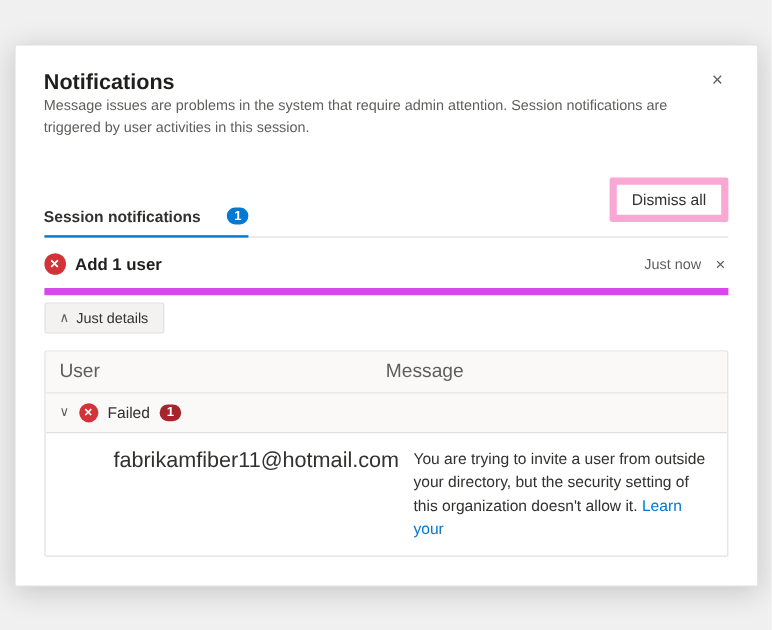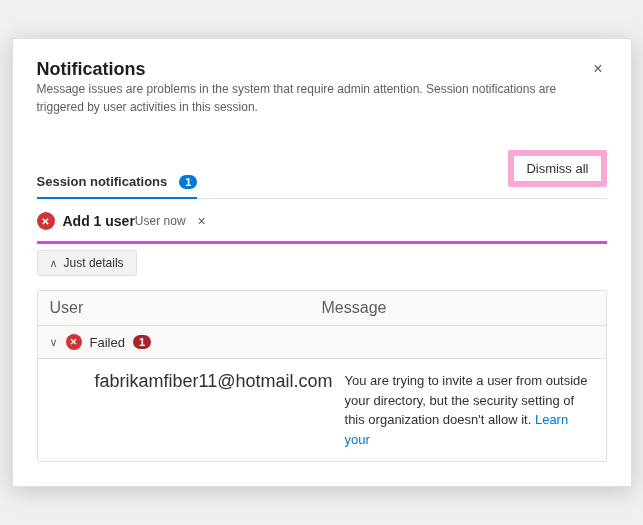--- a/index.html
+++ b/index.html
@@ -54,21 +54,21 @@
       display: flex;
       justify-content: space-between;
       align-items: center;
       border-bottom: 1px solid #e0e0e0;
       margin-bottom: 0;
       padding-bottom: 0;
     }
     .tab {
       display: flex;
       align-items: center;
-      gap: 12px;
+      gap: 22px;
       padding: 8px 0;
       border-bottom: 2px solid #0078d4;
       cursor: pointer;
       font-size: 13px;
       font-weight: 600;
       color: #323130;
       margin-bottom: -1px;
       margin-top: 28px;
     }
     .tab-badge {
@@ -87,23 +87,23 @@
       border-radius: 2px;
       padding: 5px 12px;
       font-size: 13px;
       cursor: pointer;
       color: #323130;
       font-weight: 400;
     }
     .notification-item {
       display: flex;
       align-items: center;
-      justify-content: flex-start;
+      justify-content: space-between;
       padding: 12px 0 10px 0;
-      border-bottom: 3px solid #d946ef;
+      border-bottom: 6px solid #d946ef;
     }
     .notification-left {
       display: flex;
       align-items: center;
       gap: 8px;
     }
     .notification-right {
       display: flex;
       align-items: center;
       gap: 10px;
@@ -261,21 +261,21 @@
     </div>
     <button class="dismiss-all-btn">Dismiss all</button>
   </div>
 
   <div class="notification-item">
     <div class="notification-left">
       <div class="error-icon"></div>
       <span class="notification-title">Add 1 user</span>
     </div>
     <div class="notification-right">
-      <span>User now</span>
+      <span>Just now</span>
       <button class="dismiss-x-btn">×</button>
     </div>
   </div>
 
   <div class="details-toggle">
     <span class="chevron-up">∧</span>
     <span>Just details</span>
   </div>
 
   <div class="table-section">

